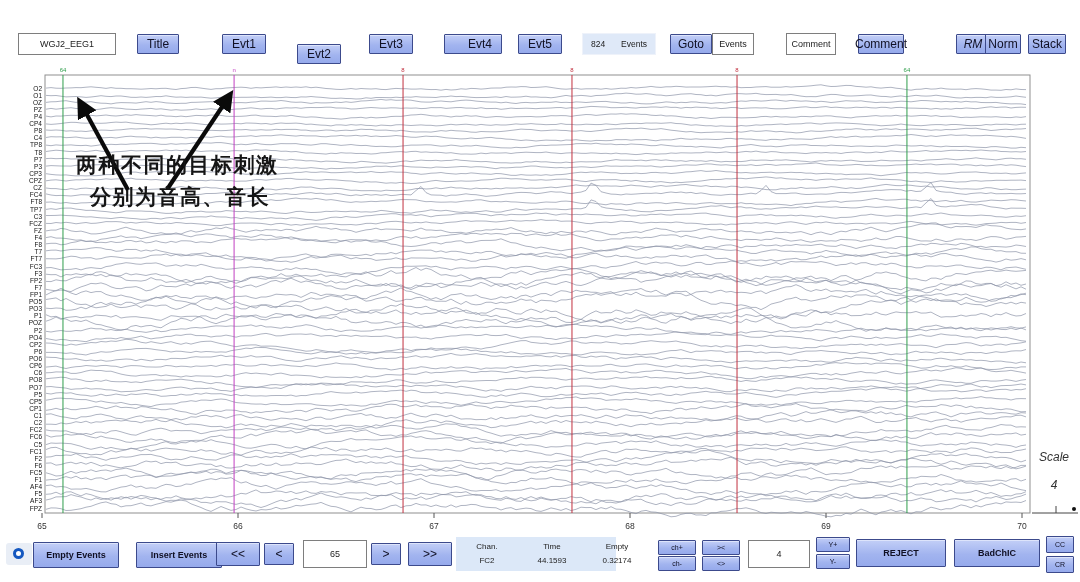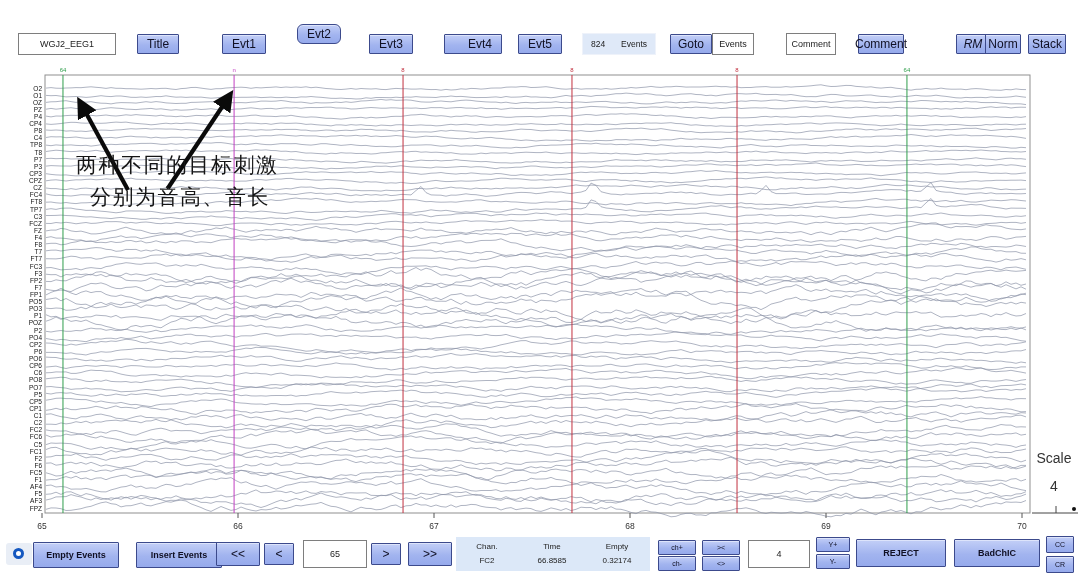--- a/index.html
+++ b/index.html
@@ -11,27 +11,27 @@
     font-size:12px;color:#101024;cursor:pointer;white-space:nowrap;}
   .btn.big{font-size:9px;font-weight:bold;}
   .field{position:absolute;display:flex;align-items:center;justify-content:center;
     background:#ffffff;border:1px solid #7e7e7e;font-size:9px;color:#222;}
   .panel{position:absolute;background:#dfe9f8;border:1px solid #eef2fa;}
   .chlabel{position:absolute;right:2px;font-size:6.5px;line-height:7px;color:#111;
     letter-spacing:0;}
   #channel-labels{position:absolute;left:0;top:0;width:44px;height:582px;z-index:2;}
   #eeg-svg,#arrow-svg{position:absolute;left:0;top:0;z-index:1;}
   #arrow-svg{z-index:3;pointer-events:none;}
-  .annot{position:absolute;z-index:4;font-weight:400;color:#151515;
+  .annot{position:absolute;z-index:4;font-weight:700;color:#151515;
     font-size:21px;letter-spacing:1.5px;font-family:"Liberation Sans",sans-serif;}
   .toolbar-el{z-index:5;}
   .readout{position:absolute;background:#dce8f8;display:grid;
     grid-template-columns:62px 68px 62px;grid-auto-rows:14px;align-items:center;
     justify-items:center;font-size:8px;color:#222;z-index:5;padding-top:2px;}
-  .scale-txt{position:absolute;font-size:14px;color:#333;text-align:center;width:44px;z-index:2;}
+  .scale-txt{position:absolute;font-size:12px;color:#333;text-align:center;width:44px;z-index:2;font-style:italic;}
   .circle-icon{position:absolute;width:11px;height:11px;border-radius:50%;
     border:3px solid #1558c0;background:#fff;box-sizing:border-box;}
 </style>
 </head>
 <body>
 
 <svg id="eeg-svg" width="1080" height="582">
     <rect x="45" y="75" width="985" height="438" fill="none" stroke="#8f8f8f" stroke-width="1"></rect>
     <polyline points="46,88.1 51,87.6 56,88.2 61,88.3 66,88.0 71,87.9 76,87.6 81,87.7 86,87.2 91,86.8 96,87.3 101,87.7 106,88.4 111,87.6 116,88.3 121,88.3 126,88.7 131,88.7 136,88.9 141,89.2 146,88.9 151,88.5 156,88.8 161,88.4 166,88.3 171,89.0 176,89.5 181,88.6 186,88.3 191,87.5 196,87.4 201,88.1 206,88.8 211,89.4 216,88.7 221,88.7 226,88.0 231,87.7 236,87.4 241,87.2 246,87.5 251,88.3 256,87.6 261,87.9 266,87.5 271,87.3 276,86.9 281,87.5 286,87.0 291,87.4 296,87.0 301,87.4 306,86.8 311,87.7 316,87.2 321,87.8 326,88.5 331,88.8 336,89.3 341,89.5 346,89.1 351,88.5 356,89.2 361,88.5 366,88.8 371,89.0 376,88.7 381,89.4 386,89.6 391,88.9 396,88.4 401,88.7 406,88.7 411,89.1 416,89.1 421,88.8 426,89.3 431,89.6 436,89.5 441,90.2 446,89.4 451,90.0 456,89.7 461,88.8 466,89.2 471,88.4 476,88.6 481,89.1 486,88.7 491,88.1 496,88.0 501,88.0 506,87.2 511,87.0 516,87.1 521,86.6 526,86.7 531,87.5 536,87.4 541,87.1 546,86.7 551,87.4 556,88.2 561,88.9 566,89.2 571,88.8 576,88.3 581,89.2 586,88.8 591,88.8 596,88.7 601,89.2 606,88.5 611,89.2 616,88.8 621,88.2 626,88.3 631,87.5 636,88.0 641,87.5 646,87.1 651,86.4 656,87.1 661,87.4 666,86.8 671,86.8 676,86.3 681,86.6 686,87.1 691,87.0 696,87.0 701,87.0 706,86.8 711,86.5 716,86.2 721,86.7 726,86.6 731,87.2 736,86.8 741,87.7 746,87.5 751,87.5 756,87.0 761,86.8 766,86.6 771,87.2 776,87.2 781,87.2 786,86.6 791,87.1 796,86.7 801,86.5 806,86.2 811,85.8 816,85.2 821,84.8 826,85.8 831,86.5 836,86.4 841,85.9 846,85.4 851,85.5 856,86.4 861,86.7 866,87.2 871,86.8 876,87.7 881,88.1 886,87.6 891,87.3 896,88.2 901,88.7 906,89.5 911,90.2 916,89.3 921,89.2 926,88.4 931,89.1 936,88.9 941,88.1 946,88.9 951,89.2 956,89.2 961,89.1 966,89.7 971,88.9 976,88.6 981,88.9 986,89.4 991,90.1 996,90.1 1001,90.3 1006,89.5 1011,89.8 1016,88.9 1021,89.5 1026,89.6" fill="none" stroke="#8d93a8" stroke-width="0.7"></polyline>
     <polyline points="46,95.4 51,95.7 56,95.5 61,96.2 66,96.9 71,96.7 76,96.5 81,96.9 86,97.4 91,97.0 96,96.4 101,95.7 106,96.3 111,96.6 116,96.0 121,96.0 126,96.6 131,97.3 136,97.4 141,97.0 146,97.4 151,97.0 156,96.5 161,96.6 166,95.8 171,96.6 176,97.2 181,97.0 186,97.4 191,97.1 196,97.2 201,97.1 206,97.7 211,98.2 216,97.9 221,97.3 226,97.1 231,97.2 236,97.4 241,97.3 246,97.3 251,97.2 256,97.0 261,97.6 266,97.4 271,97.1 276,97.6 281,97.6 286,97.1 291,97.5 296,97.6 301,96.9 306,97.0 311,96.5 316,97.0 321,97.3 326,97.8 331,98.3 336,98.4 341,98.1 346,98.5 351,98.6 356,99.0 361,98.8 366,97.8 371,98.3 376,97.5 381,97.5 386,97.6 391,97.7 396,97.2 401,97.6 406,97.0 411,97.2 416,96.6 421,97.1 426,97.2 431,97.3 436,97.5 441,96.7 446,96.7 451,96.0 456,96.6 461,96.4 466,96.8 471,97.3 476,97.6 481,97.5 486,97.5 491,97.2 496,96.9 501,97.5 506,96.5 511,97.2 516,97.1 521,96.9 526,96.2 531,97.0 536,96.9 541,97.3 546,97.3 551,97.8 556,97.2 561,96.3 566,95.4 571,96.2 576,95.8 581,95.4 586,95.8 591,96.4 596,95.5 601,95.4 606,95.1 611,94.4 616,93.7 621,93.7 626,93.1 631,93.5 636,94.2 641,94.1 646,93.6 651,94.1 656,95.0 661,95.1 666,95.8 671,95.4 676,94.8 681,94.1 686,93.9 691,93.7 696,94.5 701,94.7 706,95.6 711,95.2 716,95.9 721,95.1 726,94.4 731,94.0 736,93.6 741,93.7 746,94.0 751,93.8 756,93.3 761,94.2 766,94.6 771,94.5 776,94.4 781,94.9 786,94.9 791,94.5 796,95.3 801,96.1 806,96.7 811,96.6 816,96.7 821,95.8 826,95.0 831,94.4 836,94.5 841,95.2 846,95.9 851,96.0 856,95.8 861,95.5 866,95.1 871,95.0 876,95.8 881,96.4 886,96.5 891,97.1 896,96.4 901,95.9 906,96.7 911,96.0 916,95.3 921,95.9 926,96.1 931,95.9 936,95.2 941,95.9 946,96.4 951,97.1 956,97.8 961,98.0 966,97.4 971,97.7 976,97.4 981,97.4 986,97.7 991,96.9 996,97.4 1001,97.4 1006,97.2 1011,96.8 1016,96.0 1021,96.7 1026,97.3" fill="none" stroke="#8d93a8" stroke-width="0.7"></polyline>
@@ -197,21 +197,21 @@
 
 <div class="annot" style="left:76px;top:151px;">两种不同的目标刺激</div>
 <div class="annot" style="left:90px;top:183px;">分别为音高、音长</div>
 
 <div class="scale-txt" style="left:1032px;top:450px;">Scale</div>
 <div class="scale-txt" style="left:1032px;top:478px;">4</div>
 
 <div class="field toolbar-el" style="left:18px;top:33px;width:96px;height:20px;">WGJ2_EEG1</div>
 <div class="btn toolbar-el" style="left:137px;top:34px;width:40px;height:18px;">Title</div>
 <div class="btn toolbar-el" style="left:222px;top:34px;width:42px;height:18px;">Evt1</div>
-<div class="btn toolbar-el" style="left:297px;top:24px;width:42px;height:18px;border-radius:6px;">Evt2</div>
+<div class="btn toolbar-el" style="left:297px;top:44px;width:42px;height:18px;">Evt2</div>
 <div class="btn toolbar-el" style="left:369px;top:34px;width:42px;height:18px;">Evt3</div>
 <div class="btn toolbar-el" style="left:444px;top:34px;width:42px;height:18px;padding-left:14px;">Evt4</div>
 <div class="btn toolbar-el" style="left:518px;top:34px;width:42px;height:18px;">Evt5</div>
 <div class="panel toolbar-el" style="left:582px;top:33px;width:72px;height:20px;display:flex;align-items:center;justify-content:space-around;font-size:8.5px;color:#222;">
   <span>824</span>
   <span>Events</span>
 </div>
 <div class="btn toolbar-el" style="left:670px;top:34px;width:40px;height:18px;">Goto</div>
 <div class="field toolbar-el" style="left:712px;top:33px;width:40px;height:20px;">Events</div>
 <div class="field toolbar-el" style="left:786px;top:33px;width:48px;height:20px;">Comment</div>
@@ -224,26 +224,26 @@
   <div class="circle-icon" style="left:7px;top:5px;"></div>
 </div>
 <div class="btn big toolbar-el" style="left:33px;top:542px;width:84px;height:24px;">Empty Events</div>
 <div class="btn big toolbar-el" style="left:136px;top:542px;width:84px;height:24px;">Insert Events</div>
 <div class="btn toolbar-el" style="left:216px;top:542px;width:42px;height:22px;">&lt;&lt;</div>
 <div class="btn toolbar-el" style="left:264px;top:543px;width:28px;height:20px;">&lt;</div>
 <div class="field toolbar-el" style="left:303px;top:540px;width:62px;height:26px;">65</div>
 <div class="btn toolbar-el" style="left:371px;top:543px;width:28px;height:20px;">&gt;</div>
 <div class="btn toolbar-el" style="left:408px;top:542px;width:42px;height:22px;">&gt;&gt;</div>
 
-<div class="readout" style="left:456px;top:537px;width:194px;height:32px;">
+<div class="readout" style="left:456px;top:537px;width:160px;height:32px;">
   <span>Chan.</span>
   <span>Time</span>
   <span>Empty</span>
   <span>FC2</span>
-  <span>66.8585</span>
+  <span>44.1593</span>
   <span>0.32174</span>
 </div>
 
 <div class="btn toolbar-el" style="left:658px;top:540px;width:36px;height:13px;font-size:7px;">ch+</div>
 <div class="btn toolbar-el" style="left:702px;top:540px;width:36px;height:13px;font-size:7px;">&gt;&lt;</div>
 <div class="btn toolbar-el" style="left:658px;top:556px;width:36px;height:13px;font-size:7px;">ch-</div>
 <div class="btn toolbar-el" style="left:702px;top:556px;width:36px;height:13px;font-size:7px;">&lt;&gt;</div>
 <div class="field toolbar-el" style="left:748px;top:540px;width:60px;height:26px;">4</div>
 <div class="btn toolbar-el" style="left:816px;top:537px;width:32px;height:13px;font-size:7px;">Y+</div>
 <div class="btn toolbar-el" style="left:816px;top:554px;width:32px;height:13px;font-size:7px;">Y-</div>

